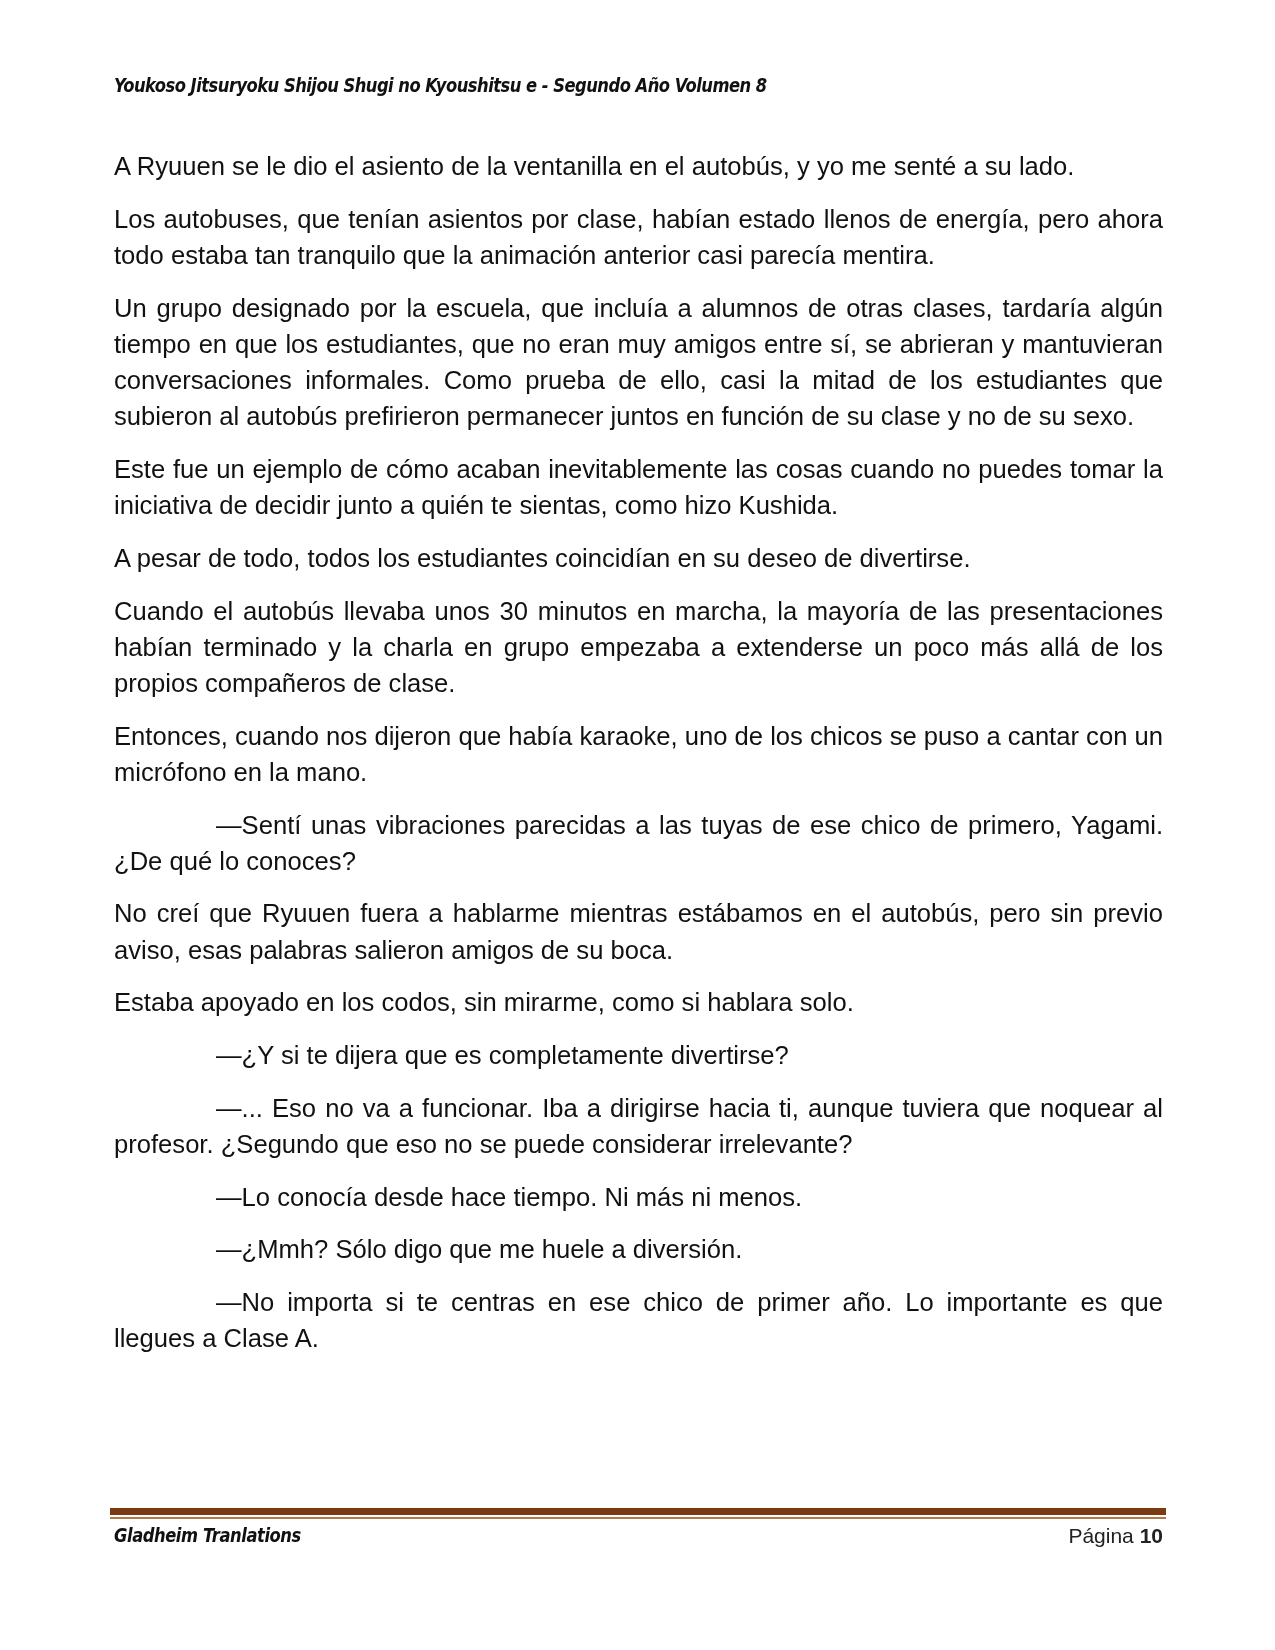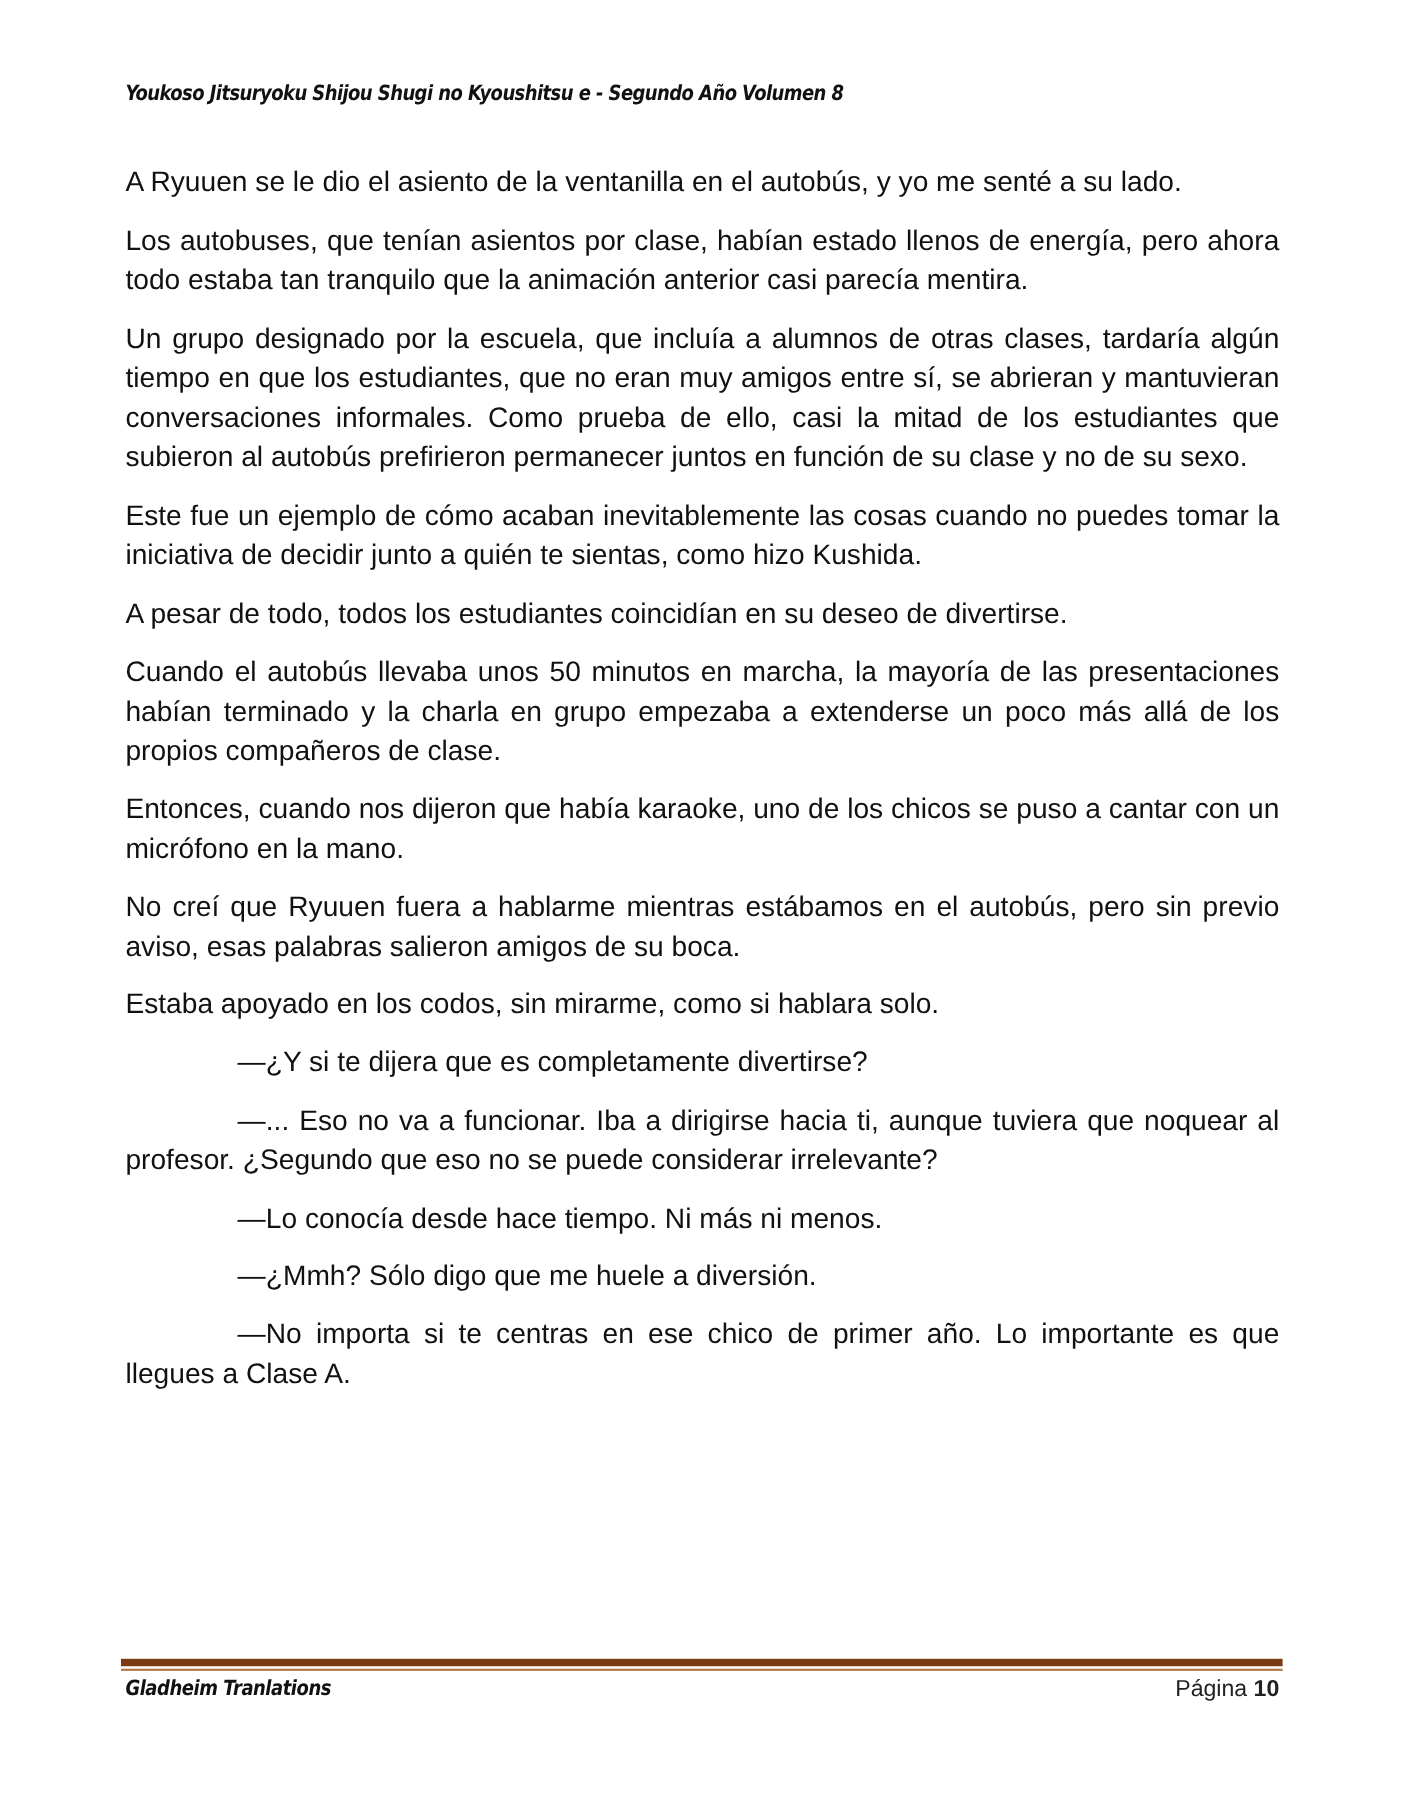--- a/index.html
+++ b/index.html
@@ -96,22 +96,23 @@
 <body>
 
 <div class="page-header">Youkoso Jitsuryoku Shijou Shugi no Kyoushitsu e - Segundo Año Volumen 8</div>
 
 <div class="body-text">
   <p>A Ryuuen se le dio el asiento de la ventanilla en el autobús, y yo me senté a su lado.</p>
   <p>Los autobuses, que tenían asientos por clase, habían estado llenos de energía, pero ahora todo estaba tan tranquilo que la animación anterior casi parecía mentira.</p>
   <p>Un grupo designado por la escuela, que incluía a alumnos de otras clases, tardaría algún tiempo en que los estudiantes, que no eran muy amigos entre sí, se abrieran y mantuvieran conversaciones informales. Como prueba de ello, casi la mitad de los estudiantes que subieron al autobús prefirieron permanecer juntos en función de su clase y no de su sexo.</p>
   <p>Este fue un ejemplo de cómo acaban inevitablemente las cosas cuando no puedes tomar la iniciativa de decidir junto a quién te sientas, como hizo Kushida.</p>
   <p>A pesar de todo, todos los estudiantes coincidían en su deseo de divertirse.</p>
-  <p>Cuando el autobús llevaba unos 50 minutos en marcha, la mayoría de las presentaciones habían terminado y la charla en grupo empezaba a extenderse un poco más allá de los propios compañeros de clase.</p>
+  <p>Cuando el autobús llevaba unos 30 minutos en marcha, la mayoría de las presentaciones habían terminado y la charla en grupo empezaba a extenderse un poco más allá de los propios compañeros de clase.</p>
   <p>Entonces, cuando nos dijeron que había karaoke, uno de los chicos se puso a cantar con un micrófono en la mano.</p>
+  <p class="dialogue">—Sentí unas vibraciones parecidas a las tuyas de ese chico de primero, Yagami. ¿De qué lo conoces?</p>
   <p>No creí que Ryuuen fuera a hablarme mientras estábamos en el autobús, pero sin previo aviso, esas palabras salieron amigos de su boca.</p>
   <p>Estaba apoyado en los codos, sin mirarme, como si hablara solo.</p>
   <p class="dialogue">—¿Y si te dijera que es completamente divertirse?</p>
   <p class="dialogue">—... Eso no va a funcionar. Iba a dirigirse hacia ti, aunque tuviera que noquear al profesor. ¿Segundo que eso no se puede considerar irrelevante?</p>
   <p class="dialogue">—Lo conocía desde hace tiempo. Ni más ni menos.</p>
   <p class="dialogue">—¿Mmh? Sólo digo que me huele a diversión.</p>
   <p class="dialogue">—No importa si te centras en ese chico de primer año. Lo importante es que llegues a Clase A.</p>
 </div>
 
 <div class="footer-rule">

